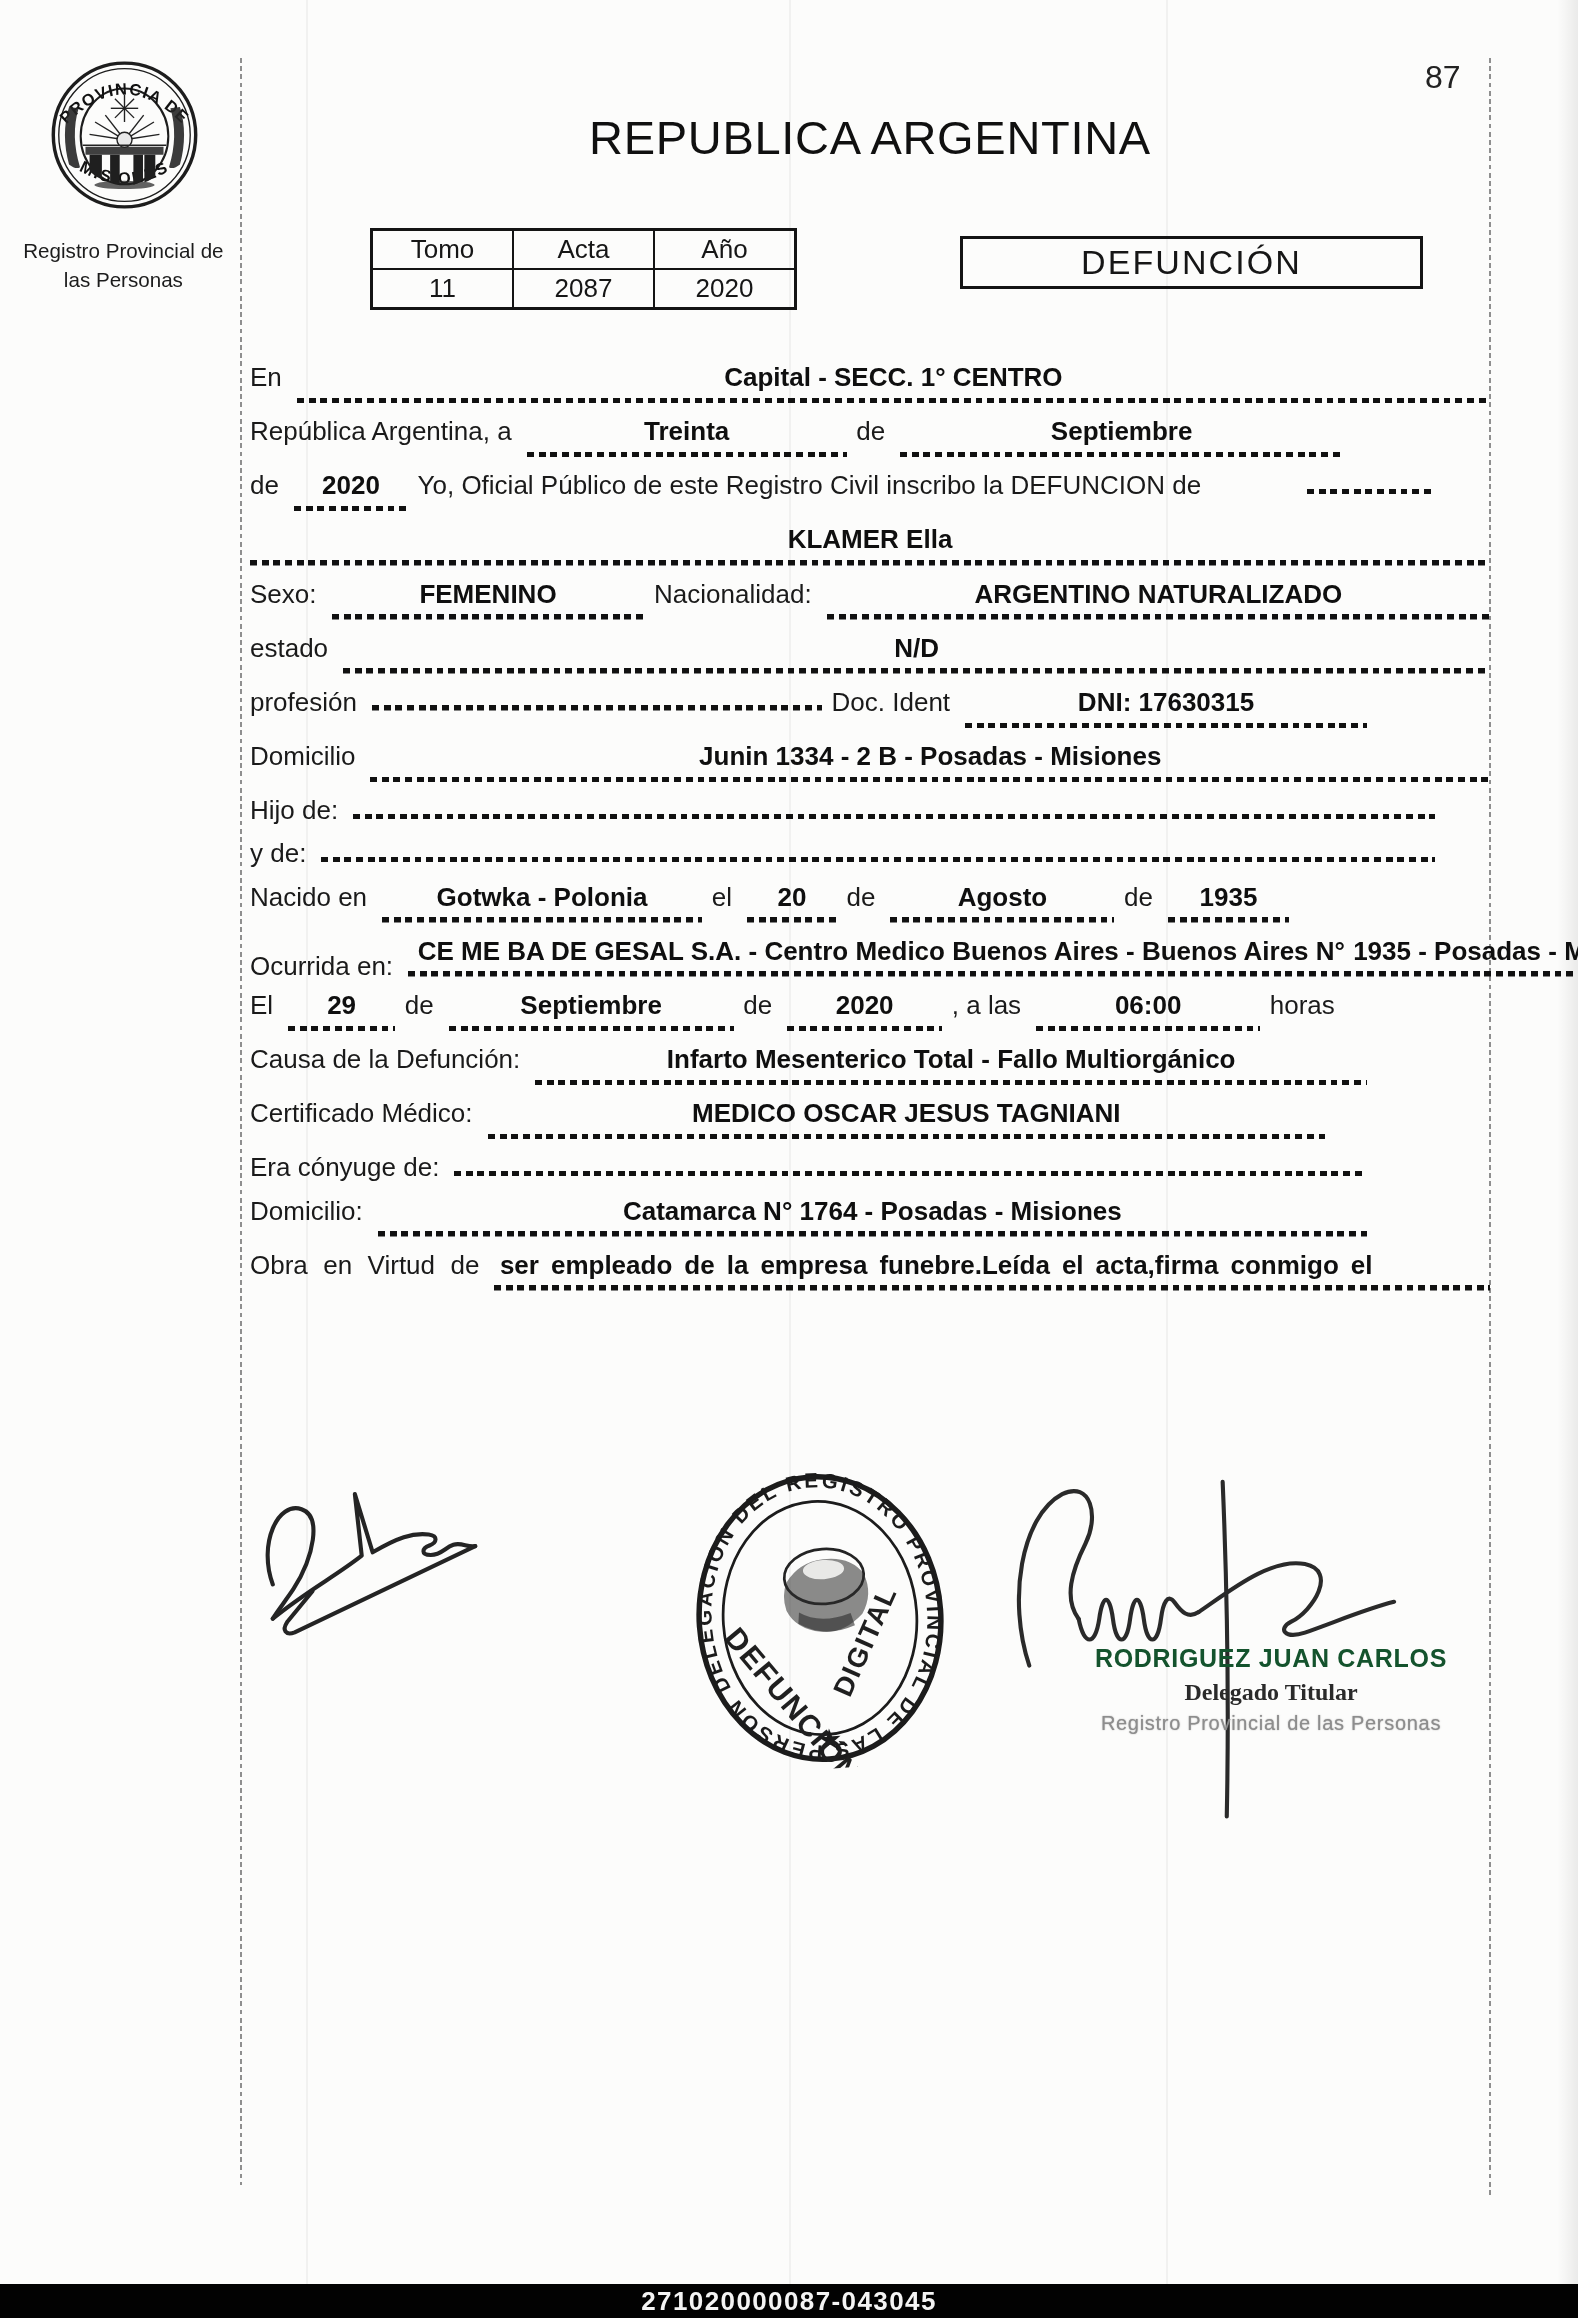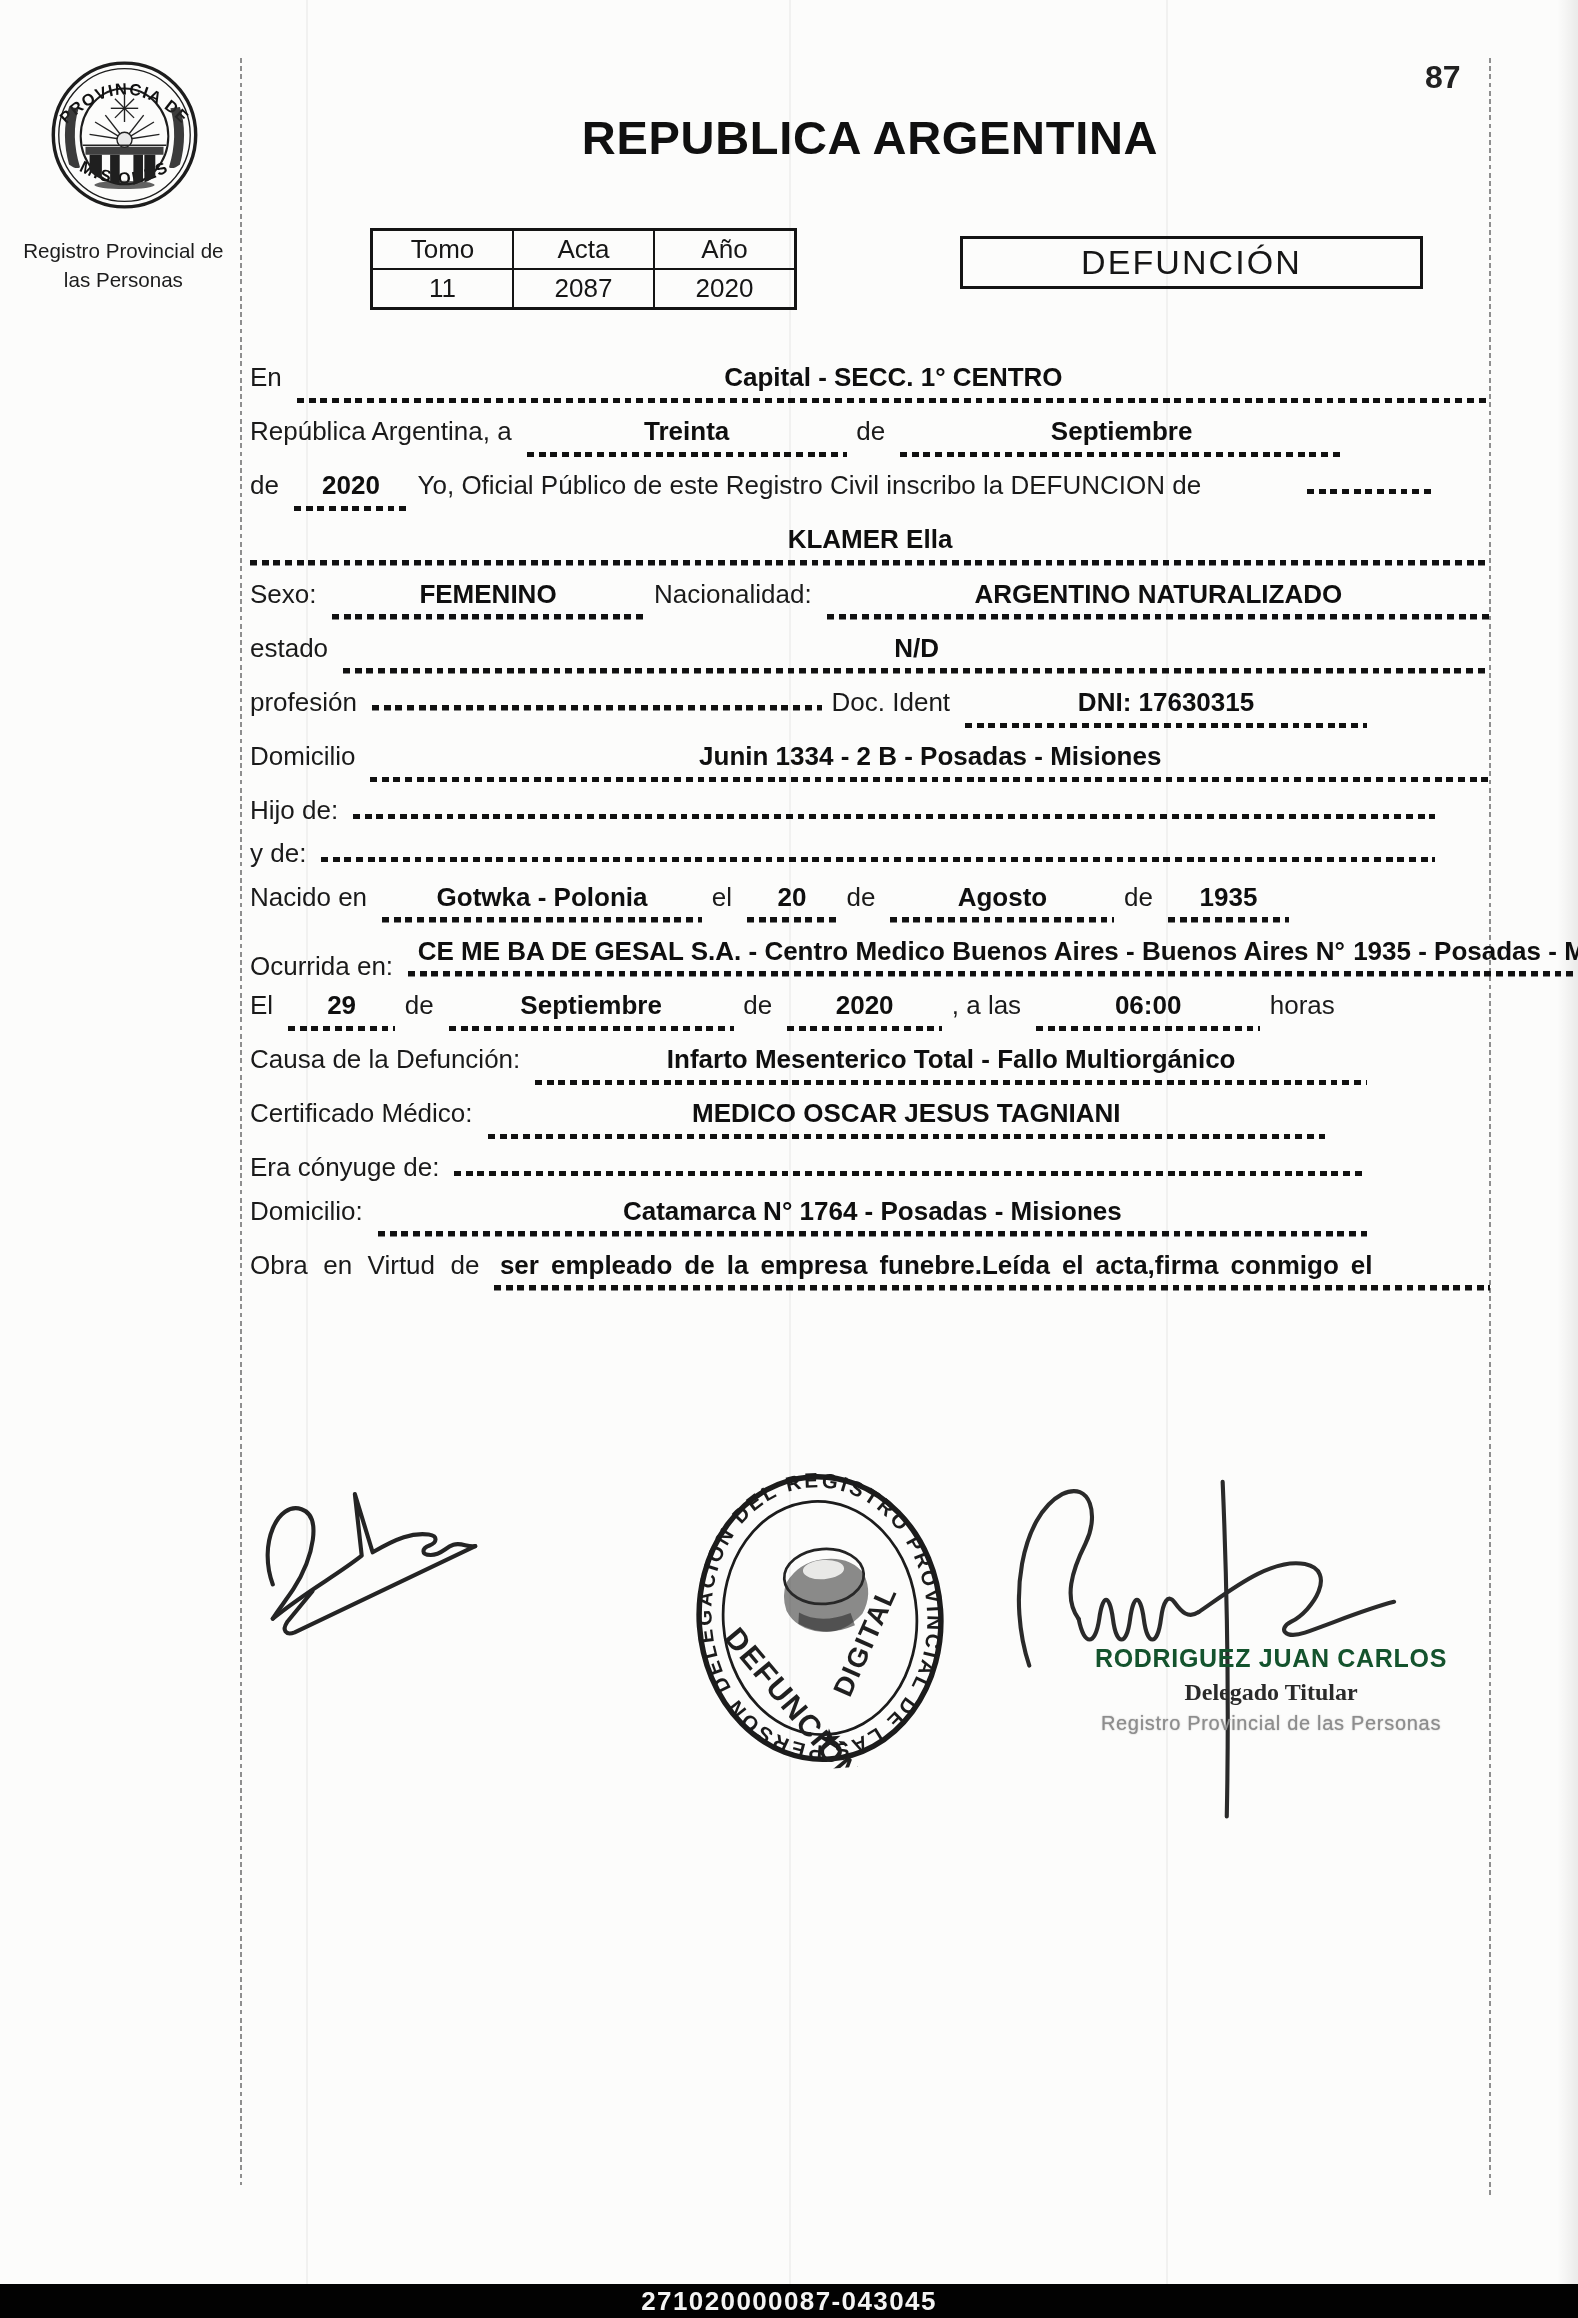--- a/index.html
+++ b/index.html
@@ -8,29 +8,29 @@
   
   .vline{position:absolute;top:0;width:2.1px;height:2284px;background:rgba(0,0,0,0.045);}
   .edge-shade{position:absolute;right:0;top:0;width:20.6px;height:2284px;
               background:linear-gradient(to right,rgba(0,0,0,0),rgba(0,0,0,0.07));}
   
   .vborder{position:absolute;width:2.1px;
            background:repeating-linear-gradient(180deg,#8f8f8f 0 4.8px,transparent 4.8px 8.2px);}
   .vborder.left{left:240px;top:58px;height:2127px;}
   .vborder.right{left:1489px;top:58px;height:2137px;}
 
-  .page-num{position:absolute;left:1425px;top:59px;font-size:32px;color:#222;font-weight:bold;}
+  .page-num{position:absolute;left:1425px;top:59px;font-size:32px;color:#222;}
 
   
   .seal{position:absolute;left:47px;top:59px;}
   .org-name{position:absolute;left:6.9px;top:237px;width:233px;text-align:center;
             font-size:20.6px;line-height:1.4;color:#1c1c1c;}
 
   .doc-title{position:absolute;left:250px;top:110px;width:1240px;text-align:center;
-             font-size:47px;font-weight:bold;letter-spacing:0.7px;color:#101010;}
+             font-size:47px;font-weight:normal;letter-spacing:0.7px;color:#101010;}
 
   
   .rec-table{position:absolute;left:370px;top:228px;border-collapse:collapse;}
   .rec-table td{border:2.1px solid #141414;width:139px;height:37px;text-align:center;
                 font-size:26px;padding:0;}
   .rec-table{border:3.4px solid #141414;}
 
   .def-box{position:absolute;left:960px;top:236px;width:457px;height:47px;
            border:3.4px solid #141414;display:flex;align-items:center;justify-content:center;
            font-size:34px;letter-spacing:2.1px;color:#161616;}

